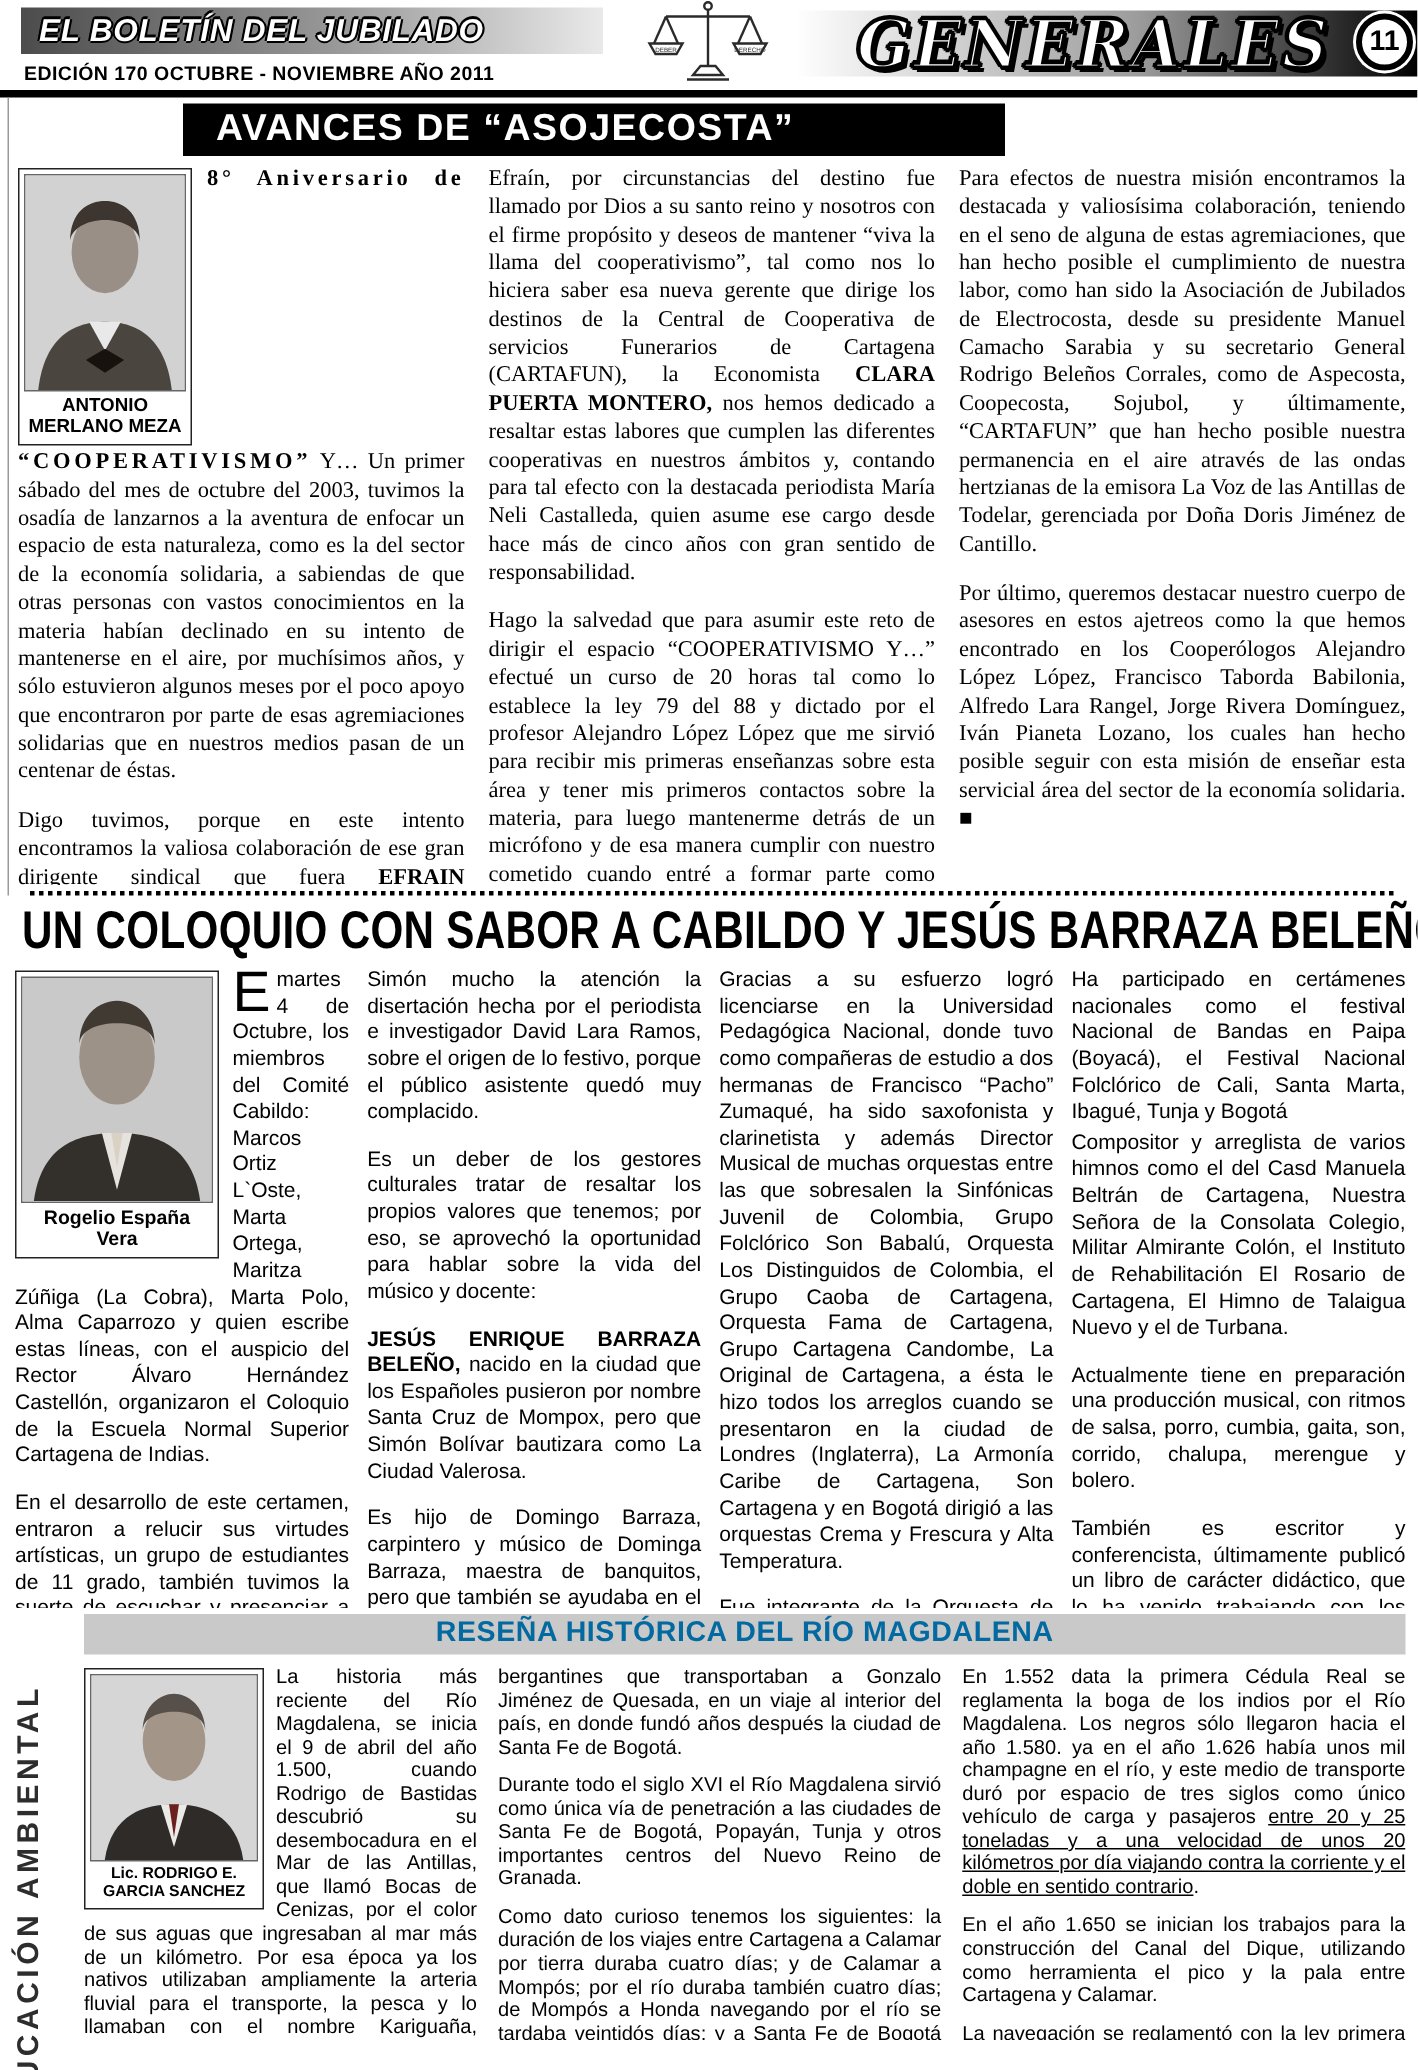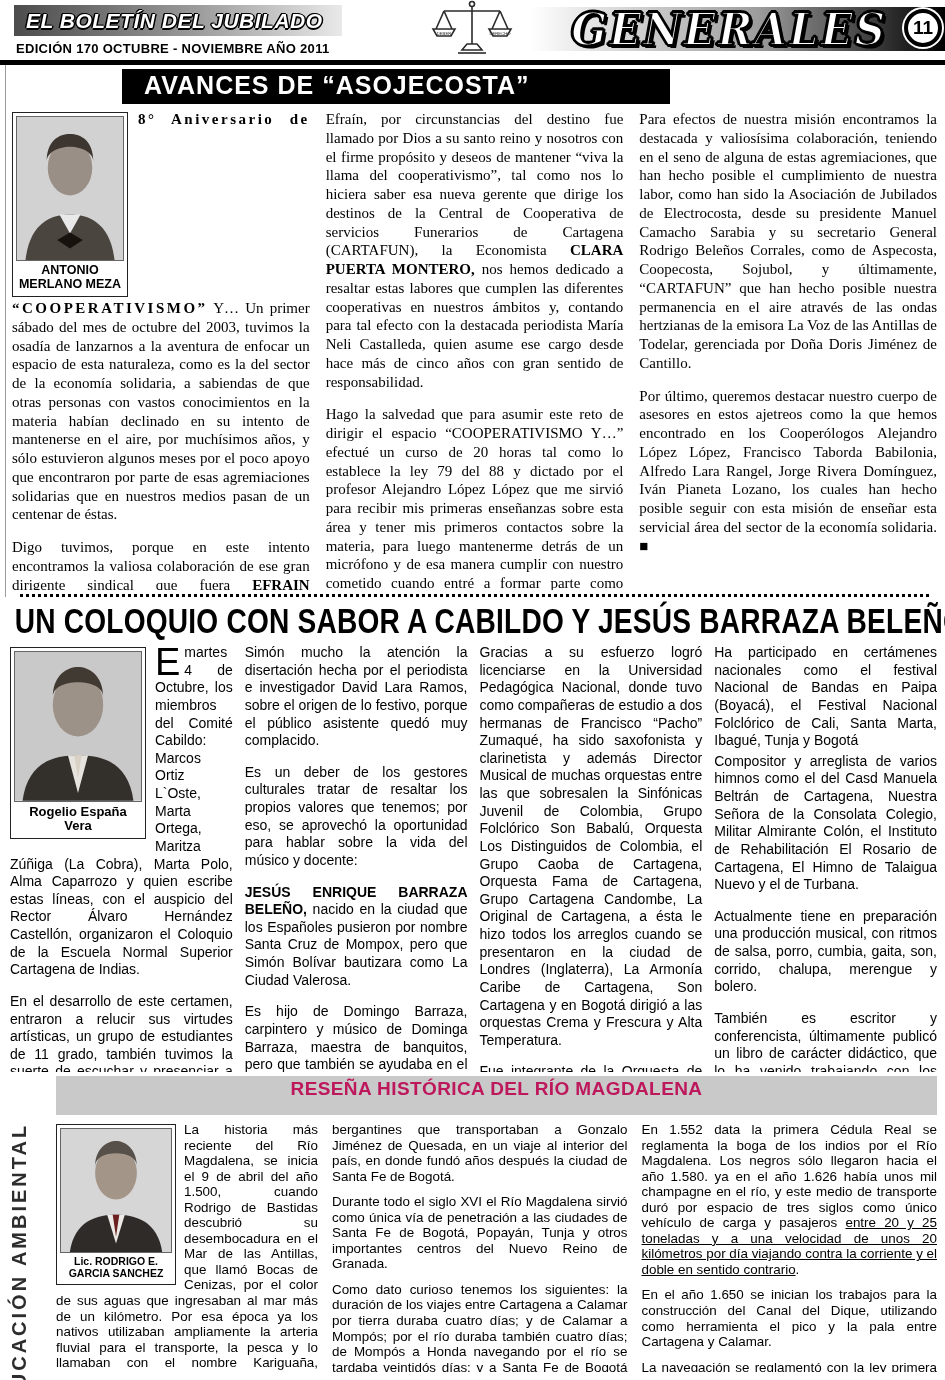--- a/index.html
+++ b/index.html
@@ -4,21 +4,21 @@
 <style>
   * { box-sizing: border-box; margin: 0; padding: 0; }
   html,body { background:#fff; }
   body {
     width: 945px; height: 1380px; overflow: hidden; position: relative;
     font-family: "Liberation Serif", serif; color:#000;
   }
   
   .header { position: relative; height: 60px; }
   .masthead {
-    position:absolute; left:14px; top:5px; width:328px; height:31px;
+    position:absolute; left:14px; top:5px; width:388px; height:31px;
     background: linear-gradient(90deg,#4c4c4c 0%, #9a9a9a 55%, #e9e9e9 100%);
     display:flex; align-items:center; padding-left:12px;
   }
   .masthead-text {
     font-family:"Liberation Sans", sans-serif; font-weight:bold; font-style:italic;
     font-size:21px; color:#fff; letter-spacing:.5px;
     text-shadow:1.5px 0 #000,-1.5px 0 #000,0 1.5px #000,0 -1.5px #000,1px 1px #000,-1px -1px #000;
     white-space:nowrap;
   }
   .edition-line {
@@ -98,23 +98,23 @@
 
   
   .article3 { position:relative; margin-top:4px; padding:0 8px 0 56px; }
   .vertical-label {
     position:absolute; left:8px; top:36px; height:310px; width:30px;
     writing-mode:vertical-rl; transform:rotate(180deg);
     font-family:"Liberation Sans", sans-serif; font-weight:bold; font-size:20px;
     letter-spacing:3px; color:#2d2d2d; white-space:nowrap;
   }
   .art3-title-bar {
-    background:#c9c9c9; color:#be185d; text-align:center;
+    background:#c9c9c9; color:#0369a1; text-align:center;
     font-family:"Liberation Sans", sans-serif; font-weight:bold; font-size:19px;
-    padding:2px 0 15px 0; letter-spacing:.4px;
+    padding:2px 0 3px 0; letter-spacing:.4px;
   }
   .art3-body {
     display:flex; gap:14px; margin-top:7px; height:250px; overflow:hidden;
     font-family:"Liberation Sans", sans-serif; font-size:13.4px; line-height:1.16; text-align:justify;
   }
   .art3-col1 { flex:0 0 262px; min-width:0; }
   .art3-col { flex:1; min-width:0; }
   .art3-body .p { margin-bottom:10px; }
   .photo3 { float:left; width:120px; margin:2px 8px 2px 0; }
   .photo3 .photo-caption { font-size:10.5px; }

